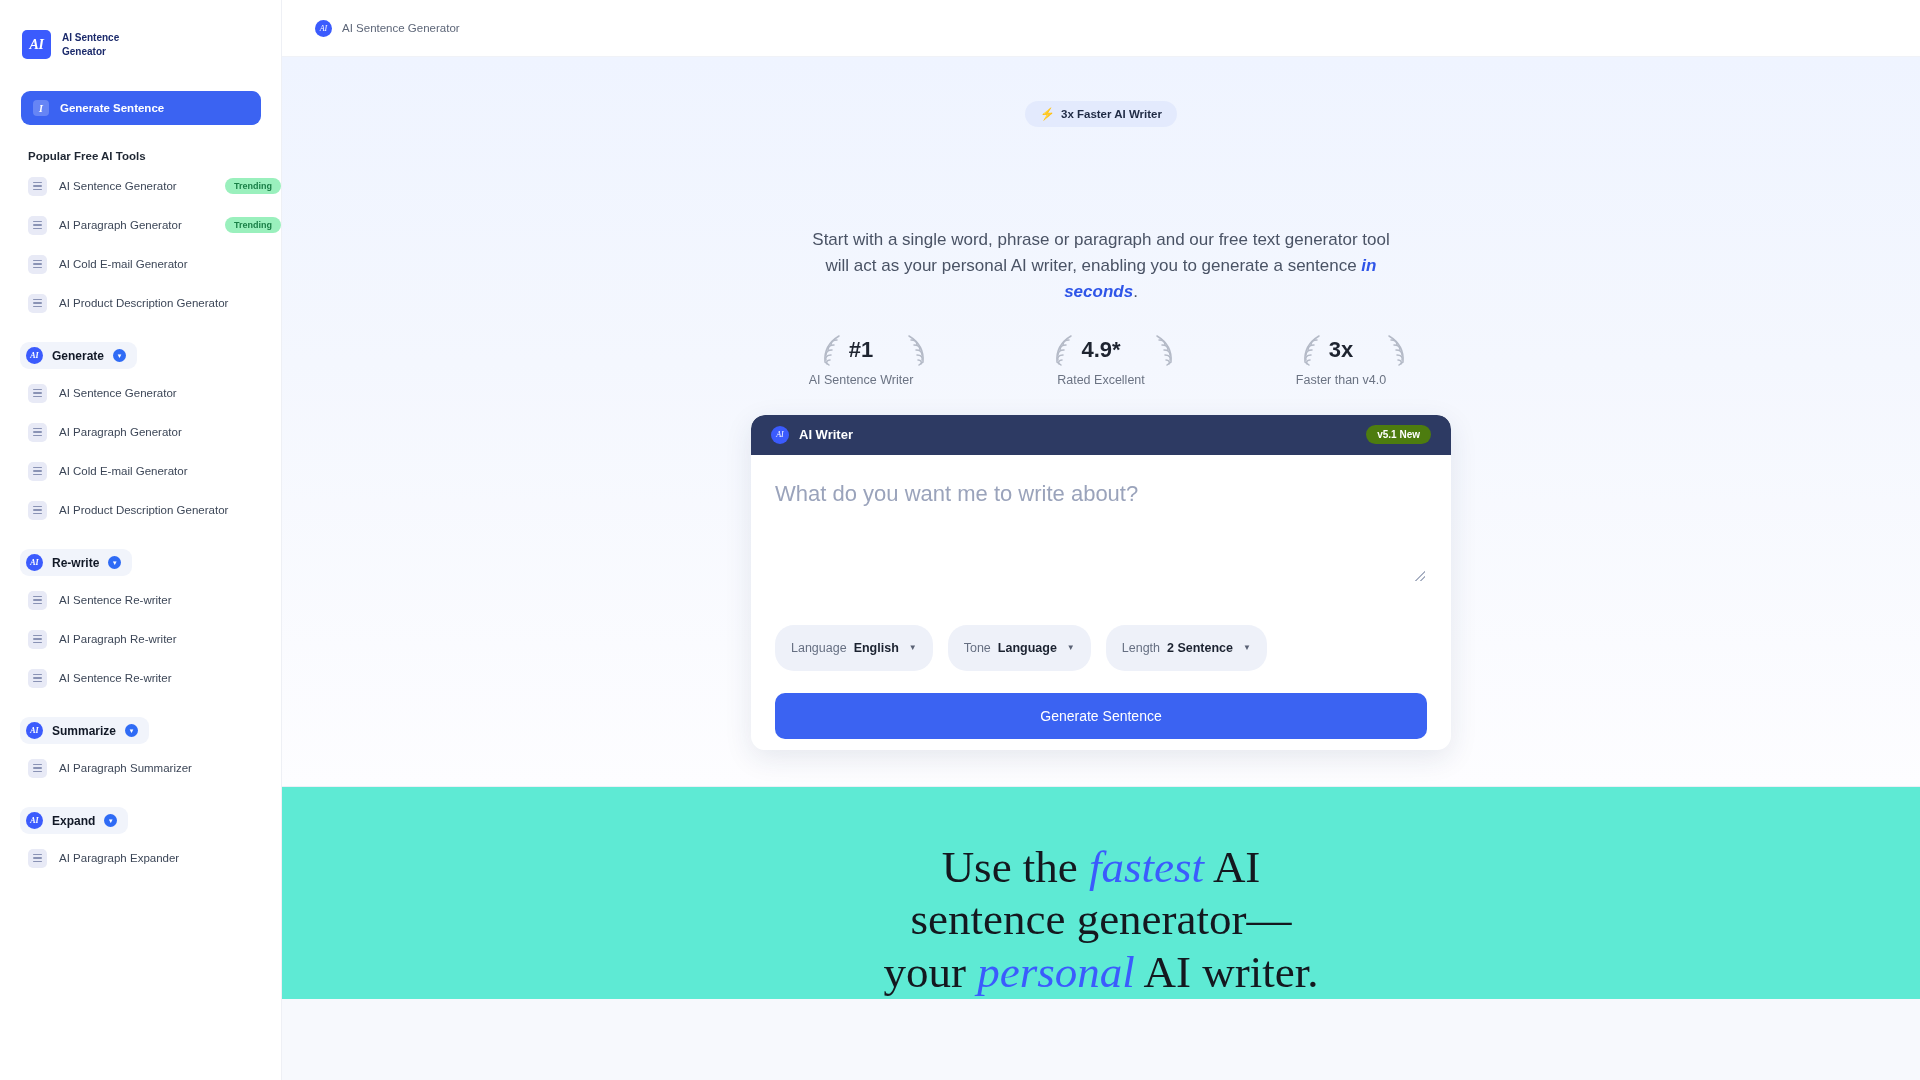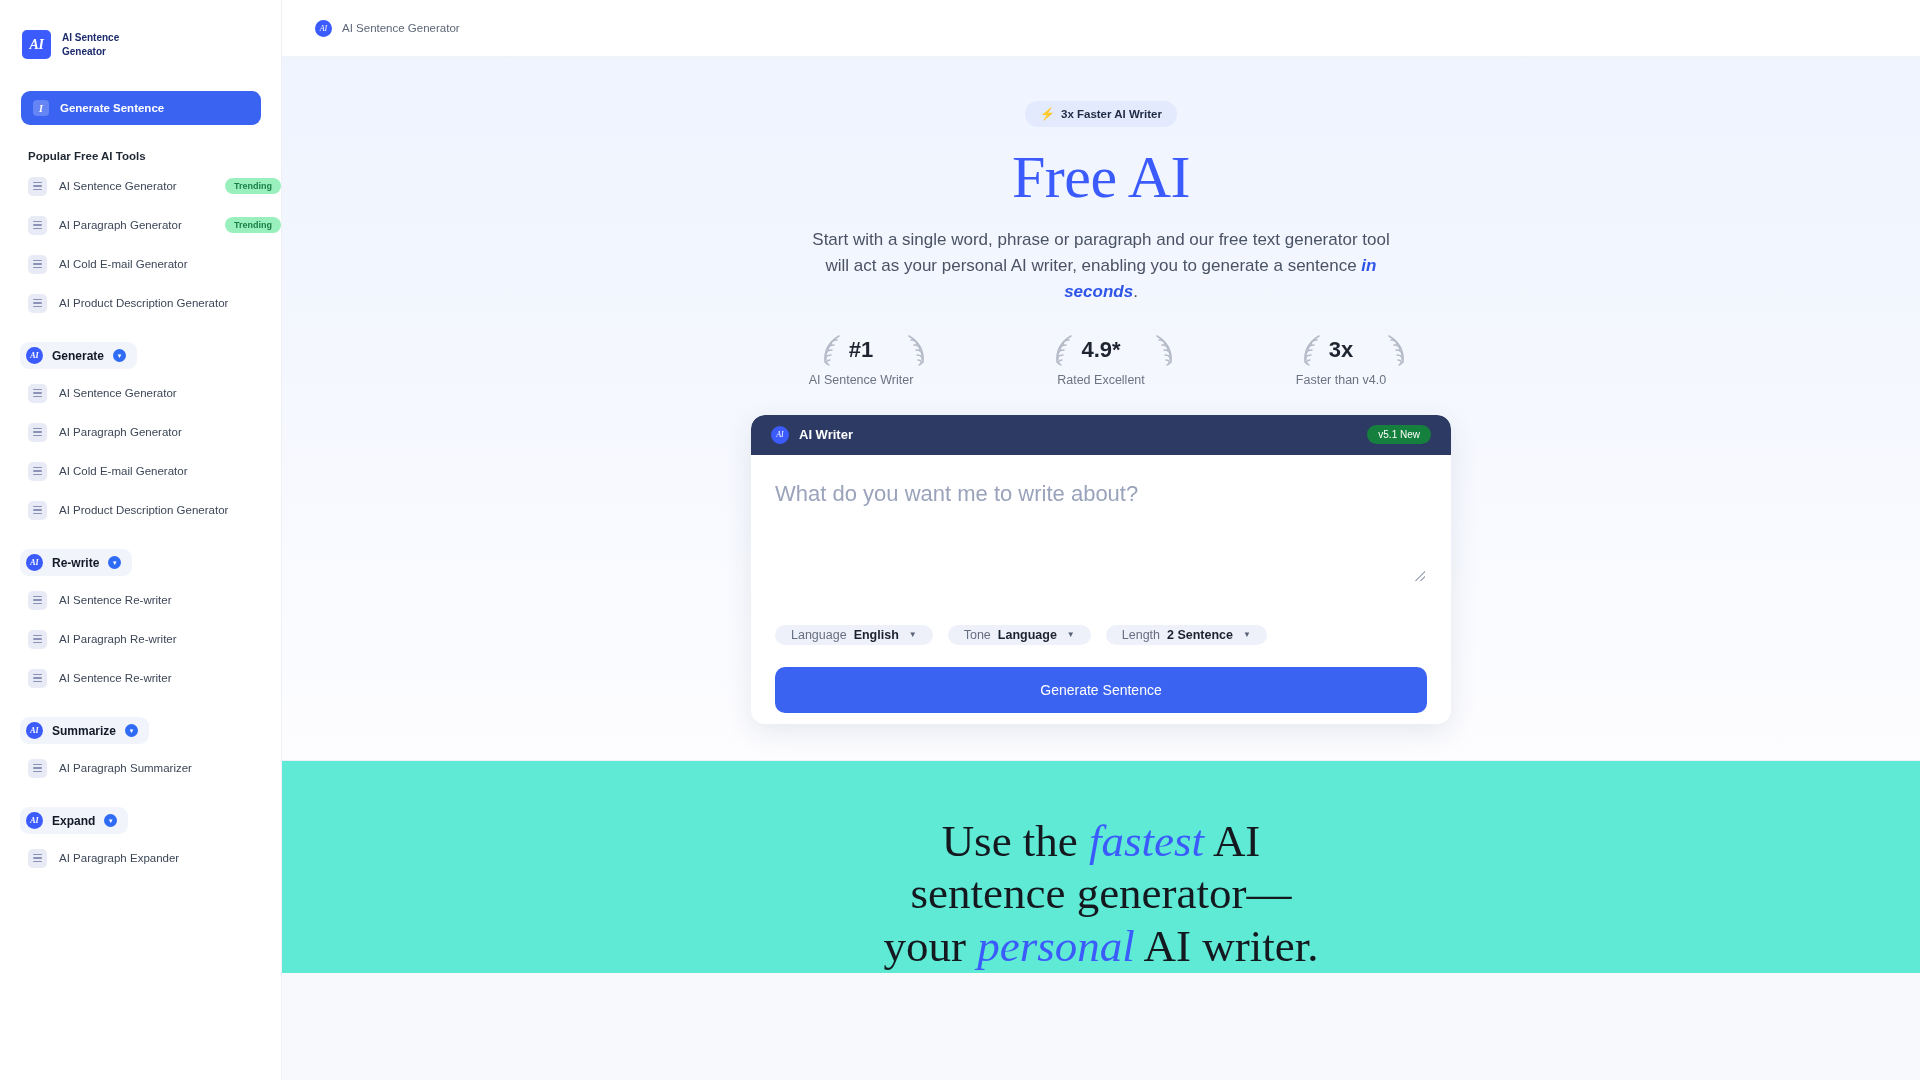--- a/index.html
+++ b/index.html
@@ -156,41 +156,41 @@
   }
   .card-head-ico {
     width: 18px; height: 18px; border-radius: 50%;
     background: #3b5bfd; color: #fff;
     display: flex; align-items: center; justify-content: center;
     font-family: "Liberation Serif", serif; font-style: italic; font-size: 8px;
     margin-right: 10px;
   }
   .card-title { color: #fff; font-size: 13px; font-weight: bold; }
   .ver-badge {
-    margin-left: auto; background: #15803d; color: #fff;
-    font-size: 10px; font-weight: normal;
+    margin-left: auto; background: #4d7c0f; color: #fff;
+    font-size: 10px; font-weight: bold;
     padding: 4px 11px; border-radius: 11px; text-align: center;
   }
   .card-body { padding: 26px 24px 11px 24px; }
   .composer {
     position: relative; min-height: 100px;
     font-size: 22px; color: #9aa3bb;
   }
   .resize-handle {
     position: absolute; right: 2px; bottom: 0;
     width: 10px; height: 10px;
     background:
       linear-gradient(135deg, transparent 46%, #aab2c4 46%, #aab2c4 56%, transparent 56%),
       linear-gradient(135deg, transparent 72%, #aab2c4 72%, #aab2c4 82%, transparent 82%);
     cursor: nwse-resize;
   }
   .controls { display: flex; gap: 15px; margin-top: 44px; }
   .pill {
     background: #eef1f9; border-radius: 19px;
-    height: 20px; display: flex; align-items: center; gap: 7px;
+    height: 46px; display: flex; align-items: center; gap: 7px;
     padding: 0 16px; cursor: pointer; border: none;
   }
   .pill-key { font-size: 12.5px; color: #666f82; }
   .pill-val { font-size: 12.5px; color: #1b2230; font-weight: bold; }
   .pill-arrow { font-size: 8px; color: #5a6275; margin-left: 3px; }
   .gen-btn {
     margin-top: 22px; width: 100%; height: 46px;
     background: #3b63f2; color: #fff;
     border: none; border-radius: 10px;
     font-size: 14px; cursor: pointer;
@@ -358,21 +358,21 @@
     </div>
 
     <section class="hero">
 
       <div class="hero-badge">
         <span class="bolt">⚡</span>
         <span>3x Faster AI Writer</span>
       </div>
 
       <h1 class="hero-h1">
-        <span class="blue">Free AI</span><br>
+        <br>
       </h1>
 
       <p class="hero-p"><span>Start with a single word, phrase or paragraph and our free text generator tool will act as your personal AI writer, enabling you to generate a sentence </span><span class="em">in seconds</span><span>.</span></p>
 
       <div class="stats" id="stats">
           <div class="stat">
             <div class="laurel">
               <svg width="26" height="34" viewBox="0 0 26 34">
                 <g fill="none" stroke="#b4bac7" stroke-width="1.5" stroke-linecap="round">
                   <path d="M20 3 C10 9, 5 18, 6 29 L10 32"></path>

